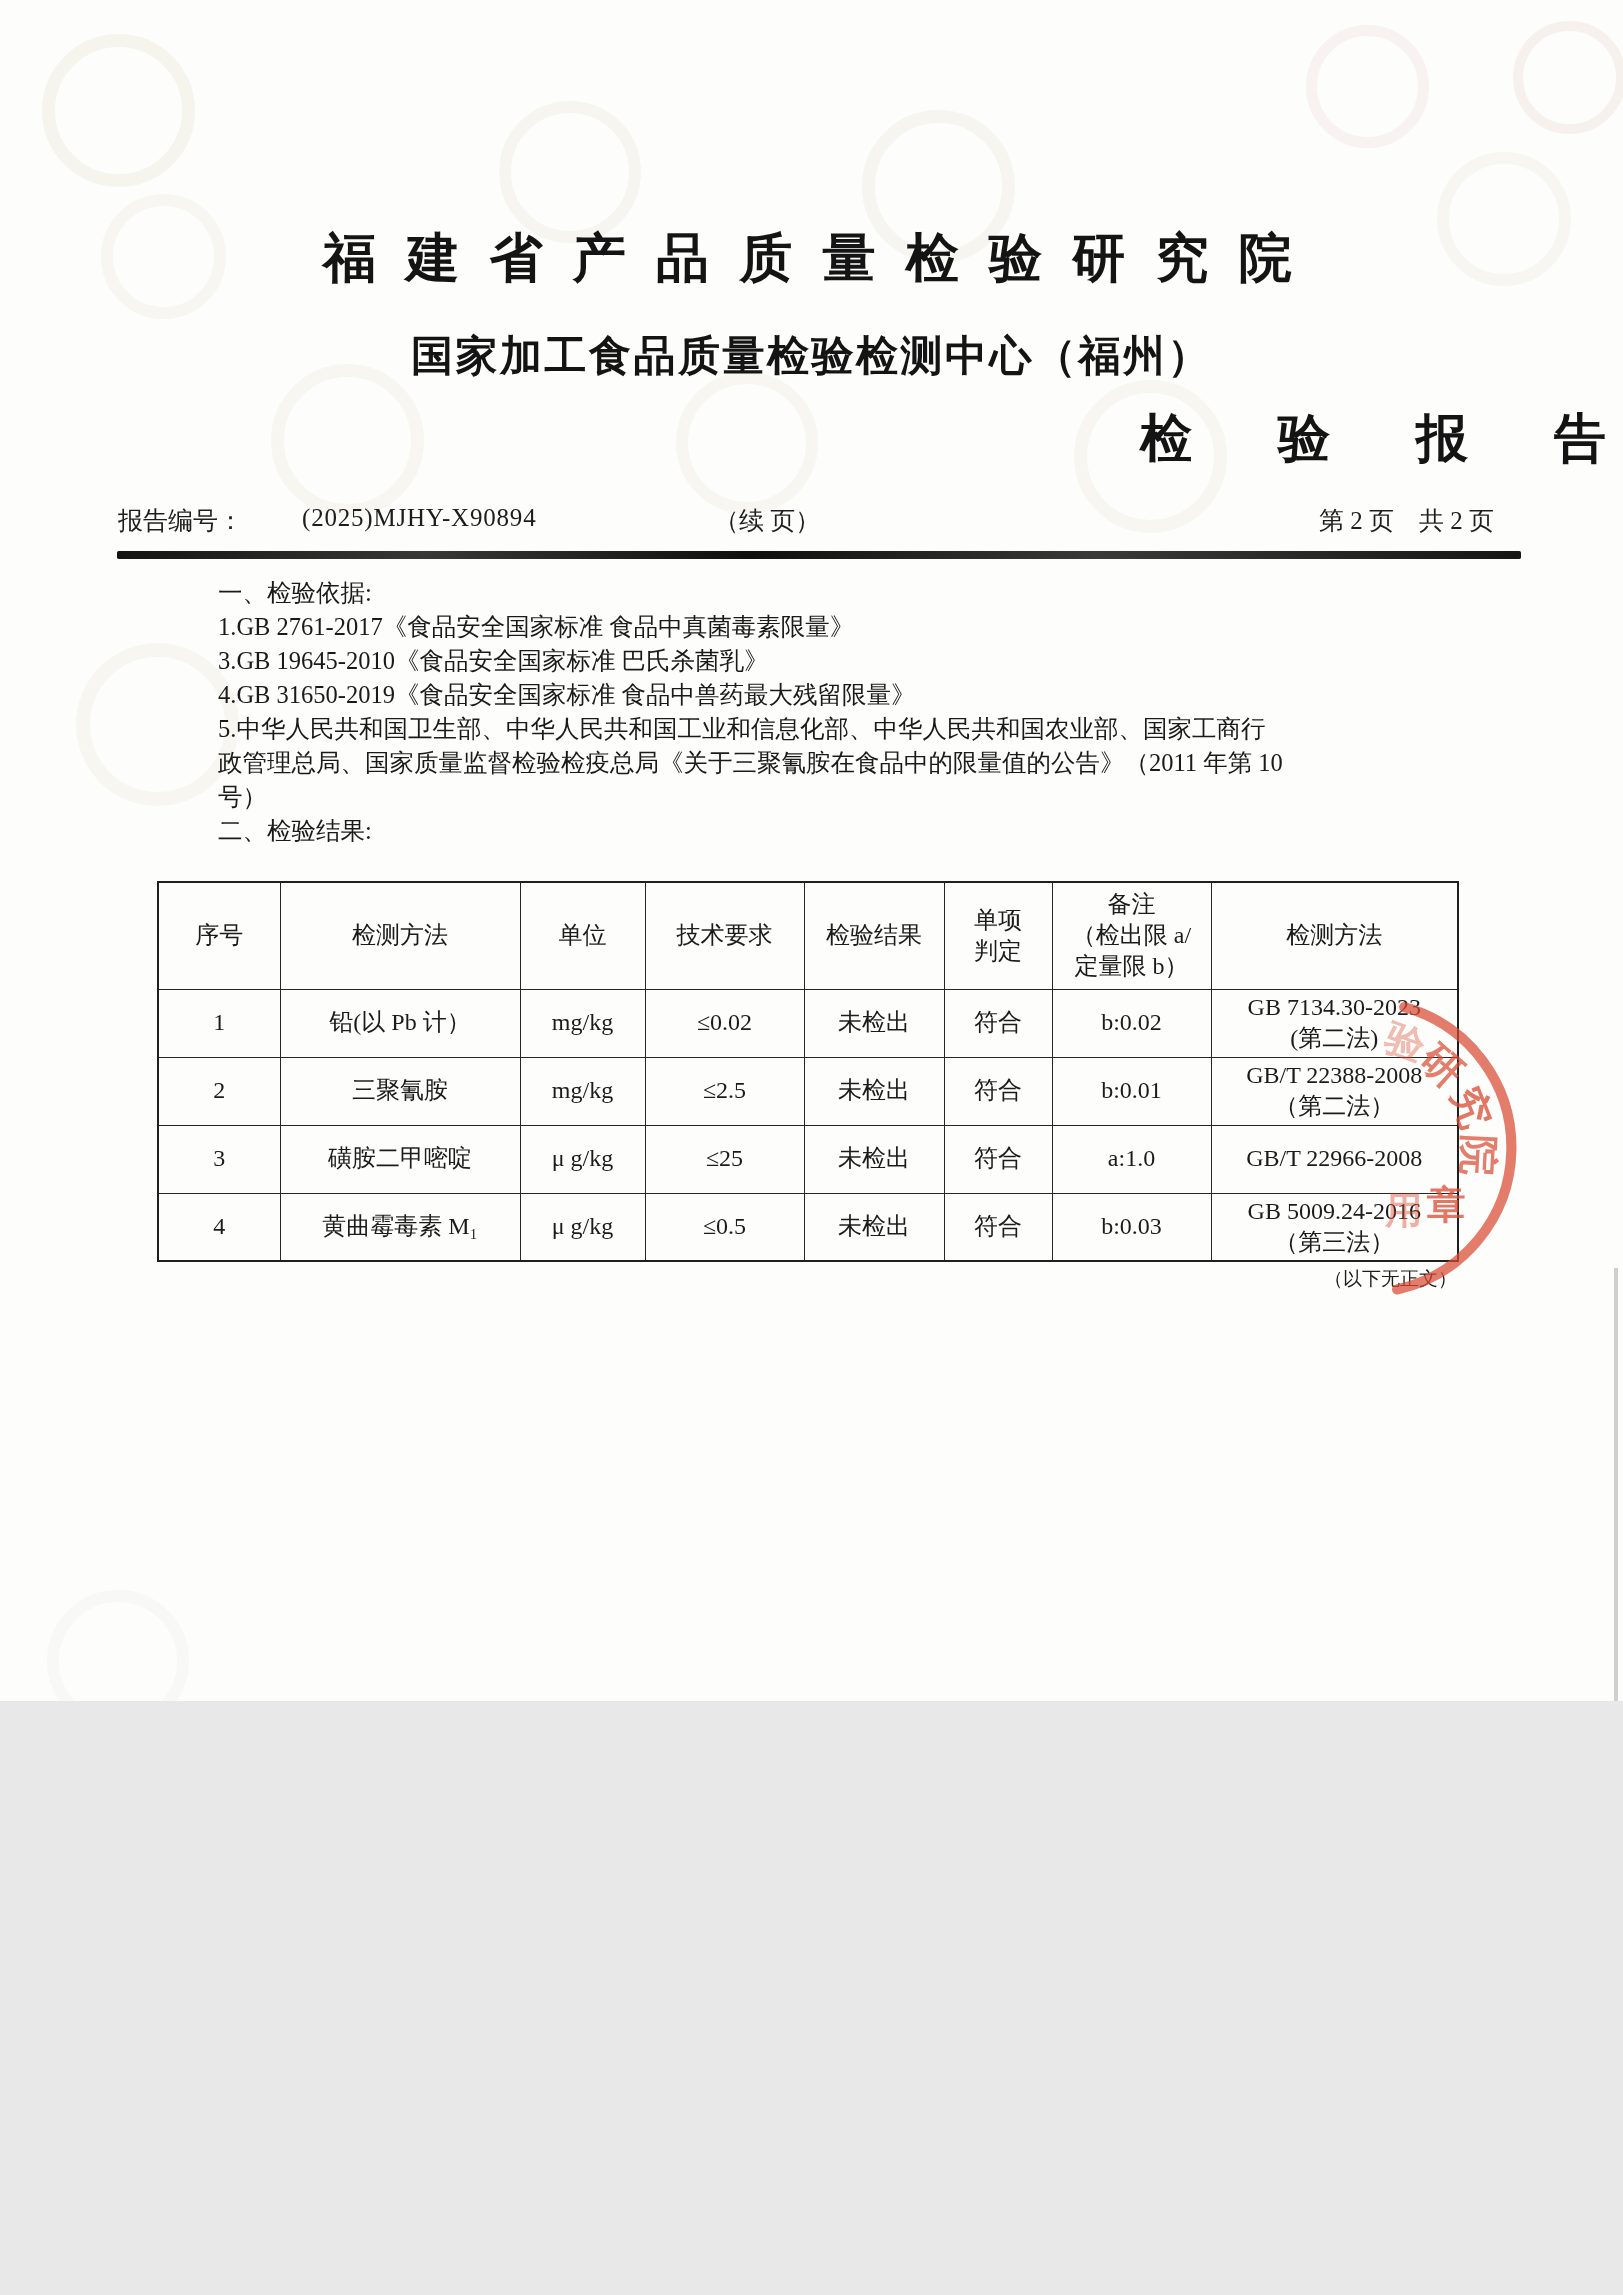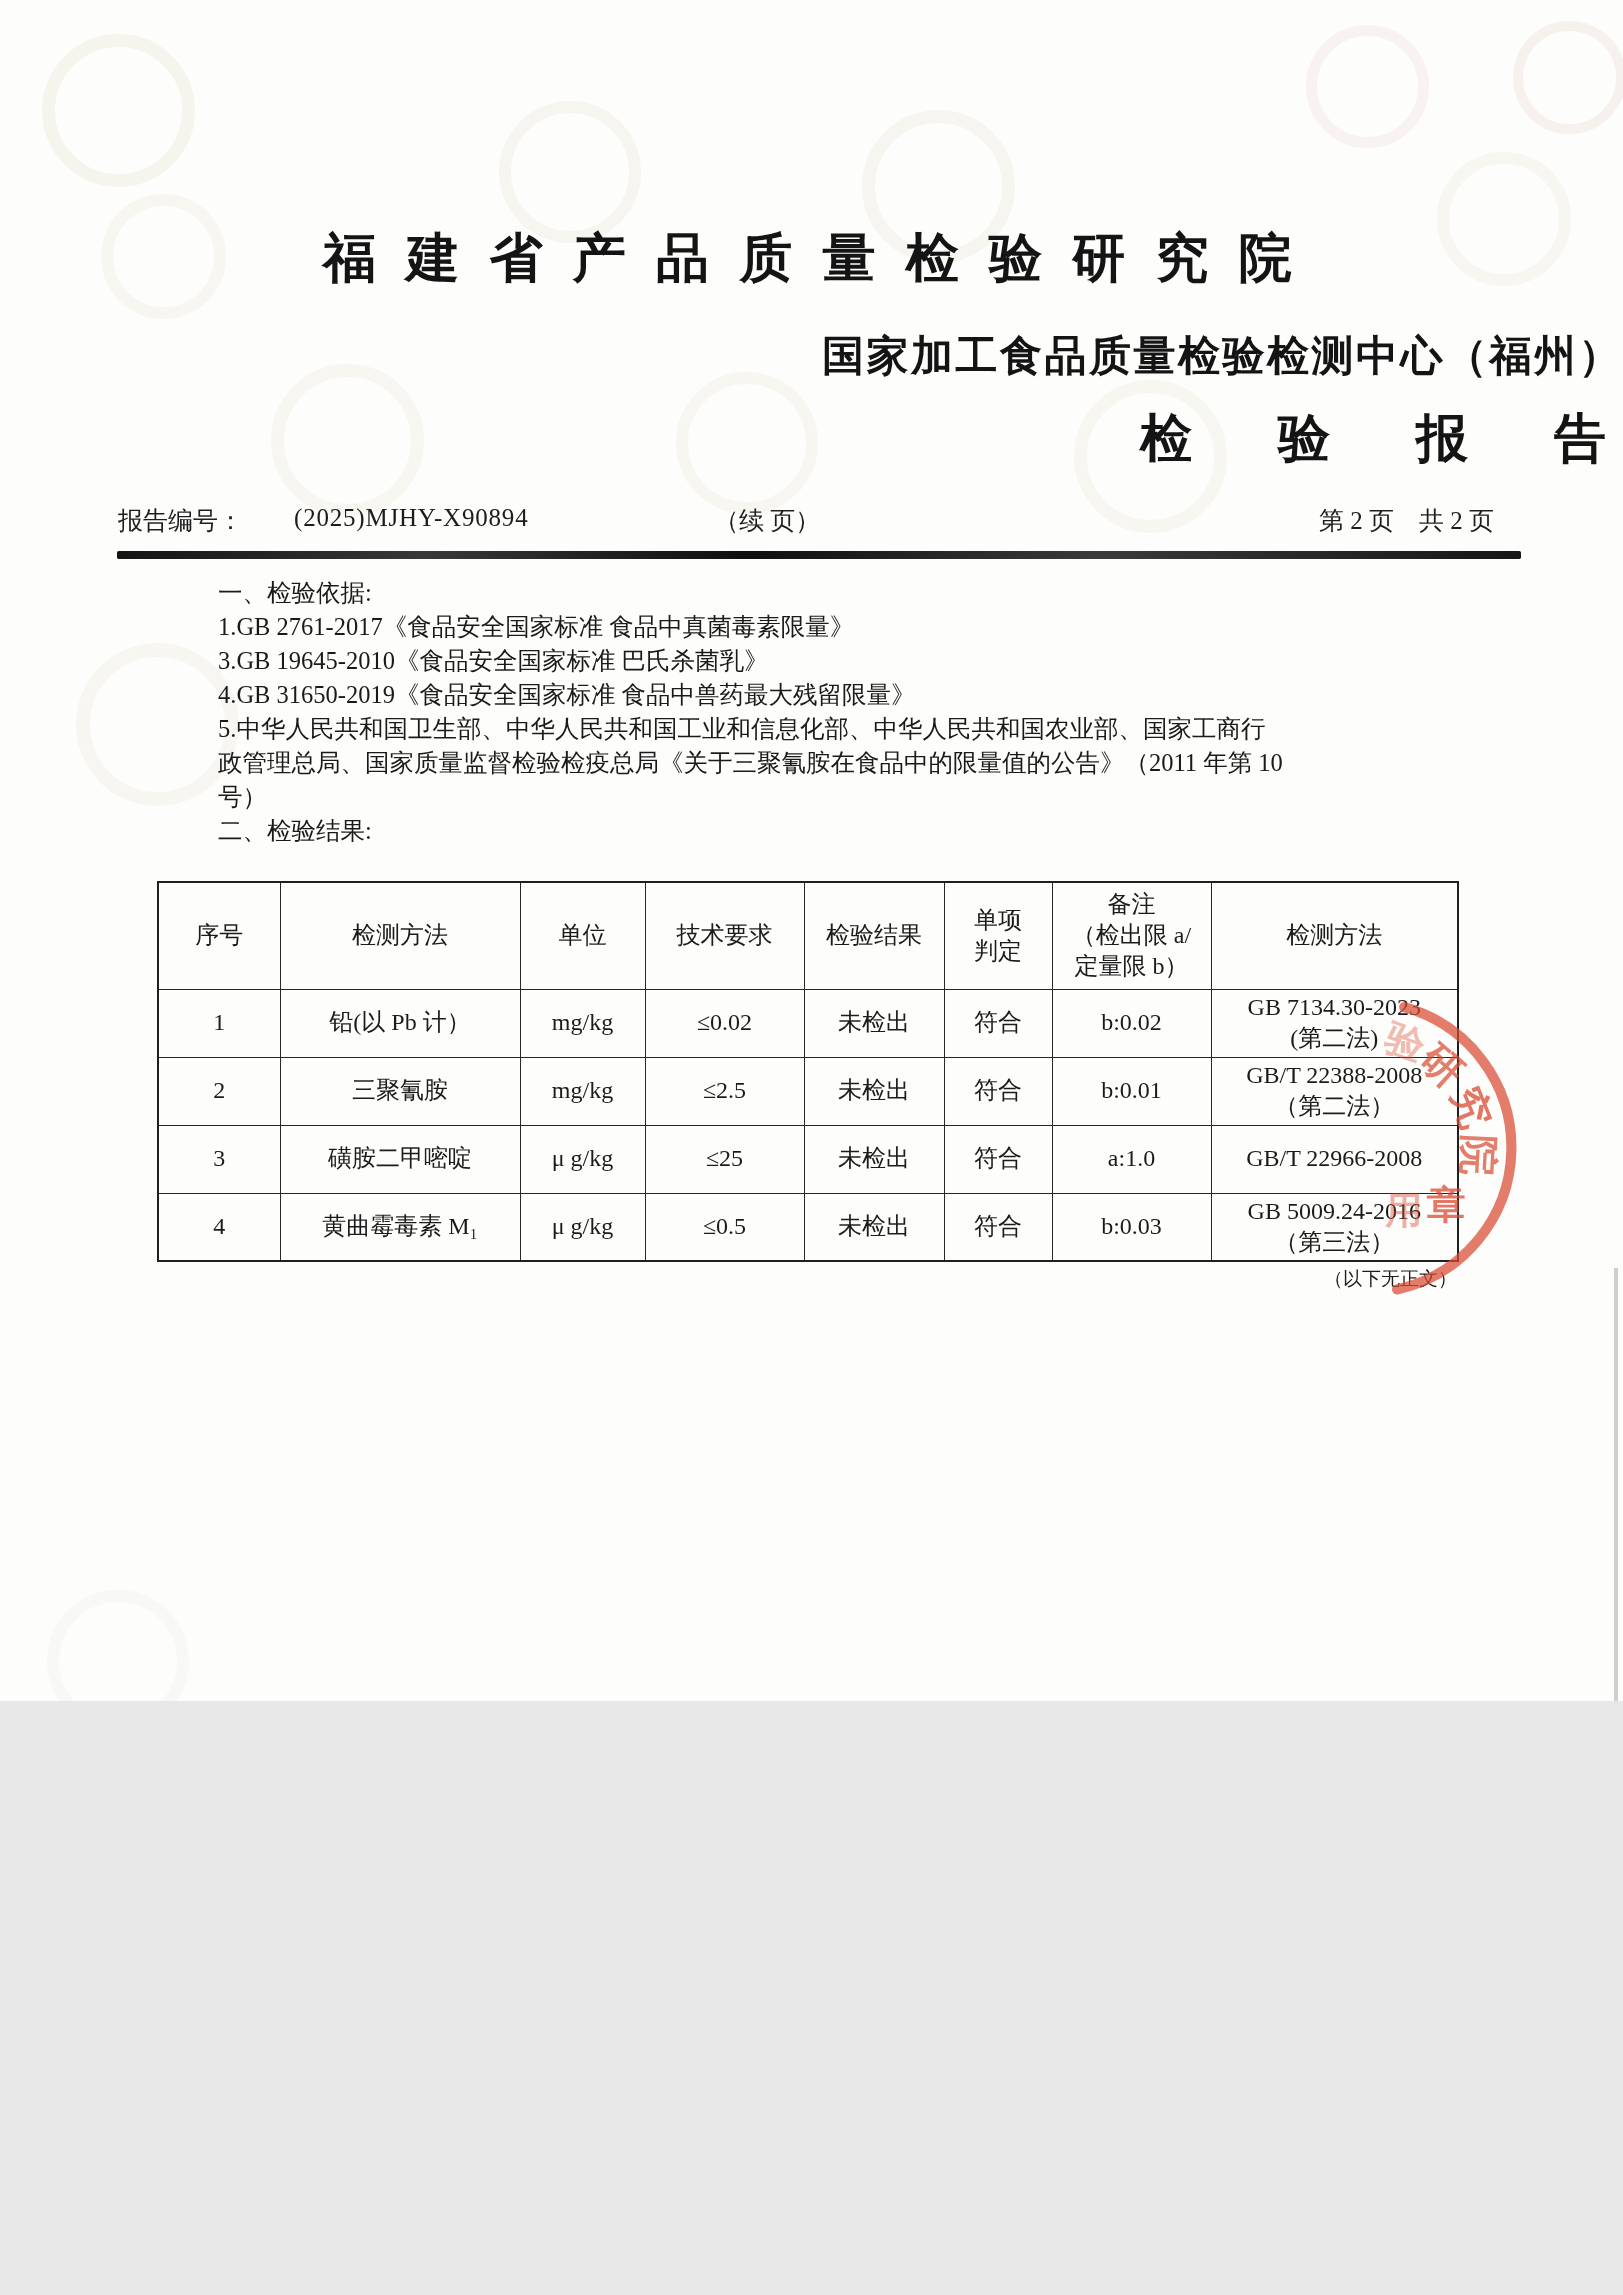--- a/index.html
+++ b/index.html
@@ -7,31 +7,31 @@
     position:relative;width:1623px;height:1701px;margin:0 auto;
     background:#fdfdfb;overflow:hidden;
     font-family:"Liberation Serif","DejaVu Serif",serif;color:#1d1d1d;
   }
   
   .org-title{
     position:absolute;top:223px;left:0;width:100%;text-align:center;
     font-size:53px;font-weight:700;letter-spacing:8.5px;color:#141414;
   }
   .sub-title{
-    position:absolute;top:328px;left:0;width:100%;text-align:right;
+    position:absolute;top:328px;left:0;width:100%;text-align:center;
     font-size:42px;font-weight:700;letter-spacing:2.5px;color:#141414;
   }
   .report-title{
     position:absolute;top:404px;left:0;width:100%;text-align:right;
     font-size:52px;font-weight:700;letter-spacing:17px;color:#141414;
   }
   
   .report-meta{position:absolute;top:504px;left:0;width:100%;height:37px;font-size:25px;}
   .report-no-label{position:absolute;left:118px;top:0;}
-  .report-no{position:absolute;left:294px;top:0;letter-spacing:0.8px;}
+  .report-no{position:absolute;left:302px;top:0;letter-spacing:0.8px;}
   .continued{position:absolute;left:714px;top:0;}
   .page-indicator{position:absolute;left:1319px;top:0;}
   .rule{
     position:absolute;top:551px;left:117px;width:1404px;height:7.6px;
     background:linear-gradient(90deg,#141414 0%,#383838 22%,#0f0f0f 45%,#3a3a3a 70%,#161616 100%);
     border-radius:1.7px;
   }
   
   .basis-block{
     position:absolute;top:576px;left:218px;width:1209px;

